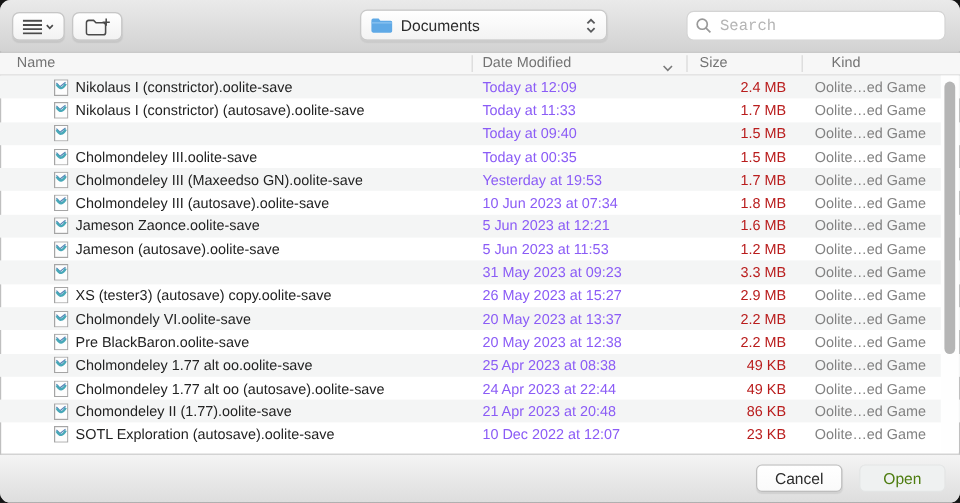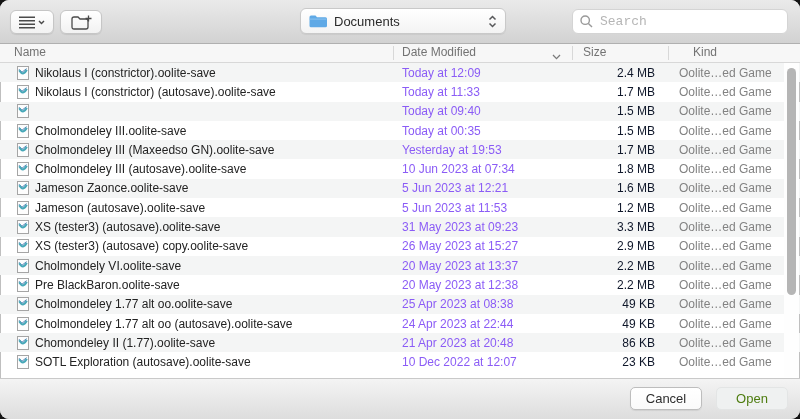--- a/index.html
+++ b/index.html
@@ -31,25 +31,25 @@
   .ch-name{left:14px;}
   .ch-date{left:402px;}
   .ch-size{left:583px;}
   .ch-kind{left:679px;margin-left:14px;}
   .sort-ind{position:absolute;left:552px;top:5px;}
   .ch-sep{position:absolute;top:2px;width:1px;height:14px;background:#d8d8d8;}
   
   .list{position:absolute;top:63px;left:0;width:800px;}
   .row{height:19.3px;display:flex;align-items:center;font-size:12px;white-space:nowrap;cursor:default;}
   .row.alt{background:#f4f5f5;}
-  .c-name{width:393px;box-sizing:border-box;padding-left:17px;display:flex;align-items:flex-end;gap:6px;
+  .c-name{width:393px;box-sizing:border-box;padding-left:45px;display:flex;align-items:flex-end;gap:6px;
           color:#232323;overflow:hidden;}
   .c-name .fn{overflow:hidden;text-overflow:ellipsis;}
   .c-date{width:179px;box-sizing:border-box;padding-left:9px;color:#8b5cf6;}
-  .c-size{width:96px;box-sizing:border-box;text-align:right;padding-right:13px;color:#0f172a;}
+  .c-size{width:96px;box-sizing:border-box;text-align:right;padding-right:13px;color:#b91c1c;}
   .c-kind{width:117px;box-sizing:border-box;padding-left:11px;color:#828282;overflow:hidden;}
   .ficon{flex:0 0 auto;display:inline-flex;}
   
   .sb-track{position:absolute;left:784px;top:63px;width:15px;height:314px;background:#fefefe;}
   .sb-thumb{position:absolute;left:3px;top:5px;width:9px;height:227px;background:#b5b5b5;border-radius:5px;}
   
   .footer{position:absolute;left:0;right:0;bottom:0;height:41px;box-sizing:border-box;
           background:linear-gradient(#f4f4f4,#dddddd);border-top:1px solid #c9c9c9;}
   .btn{position:absolute;top:8px;width:72px;height:23px;border-radius:5px;font-size:13px;
        font-family:"Liberation Sans",sans-serif;cursor:default;}
@@ -264,21 +264,20 @@
 
         <div class="row alt">
           <span class="c-name">
             <span class="ficon">
               <svg width="12" height="14" viewBox="0 0 12 14">
                 <rect x="0.5" y="0.5" width="11" height="13" fill="#fdfdfd" stroke="#a5a5a5"></rect>
                 <path d="M2 3.2 L5 6.2 L9.6 2.6" fill="none" stroke="#5b84b8" stroke-width="1"></path>
                 <path d="M2.2 4.2 Q4.2 7.6 6 7.4 Q8 7.2 9.8 3.8" fill="none" stroke="#48a8b8" stroke-width="2"></path>
               </svg>
             </span>
-            <span class="fn">XS (tester3) (autosave).oolite-save</span>
           </span>
           <span class="c-date">31 May 2023 at 09:23</span>
           <span class="c-size">3.3 MB</span>
           <span class="c-kind">Oolite…ed Game</span>
         </div>
 
         <div class="row">
           <span class="c-name">
             <span class="ficon">
               <svg width="12" height="14" viewBox="0 0 12 14">

